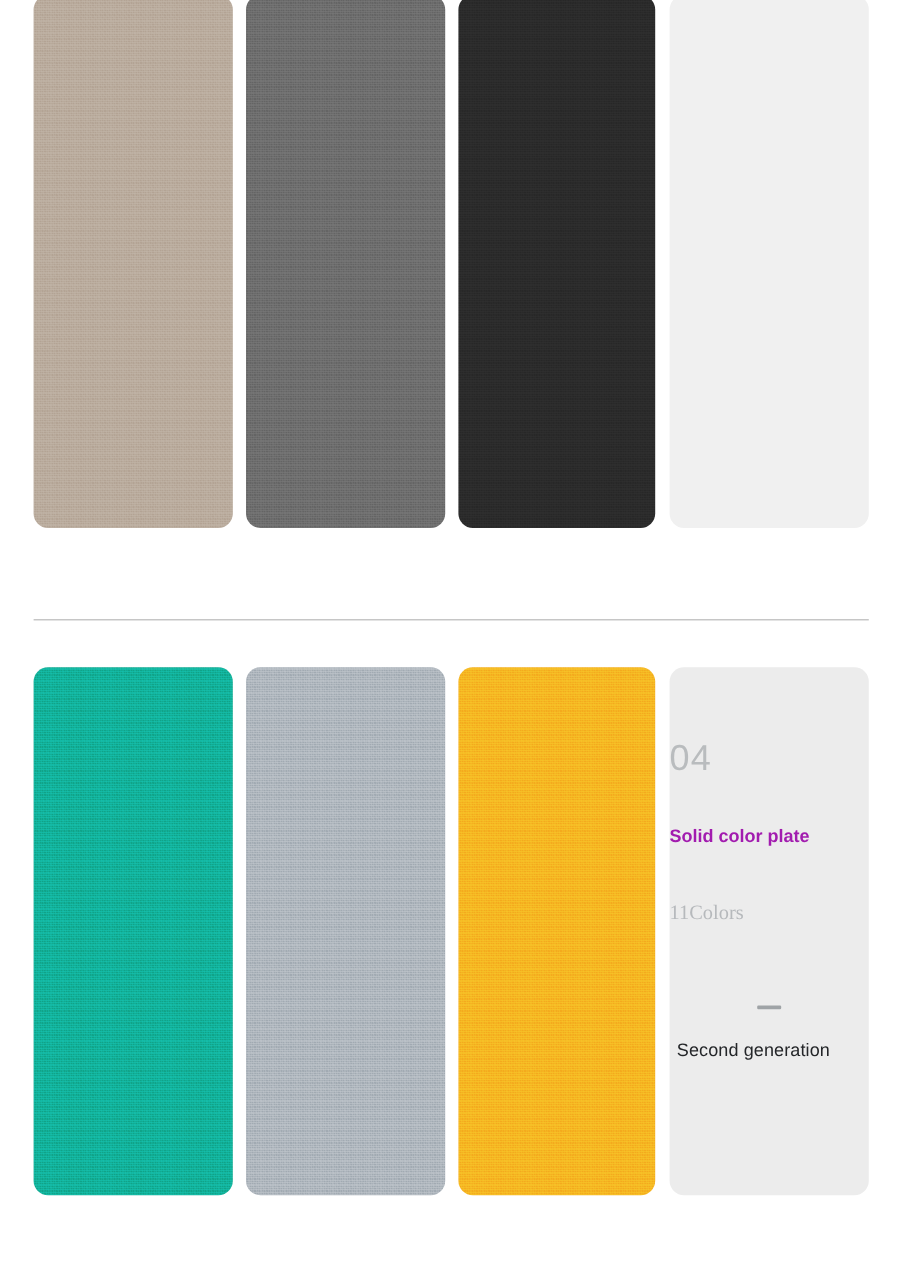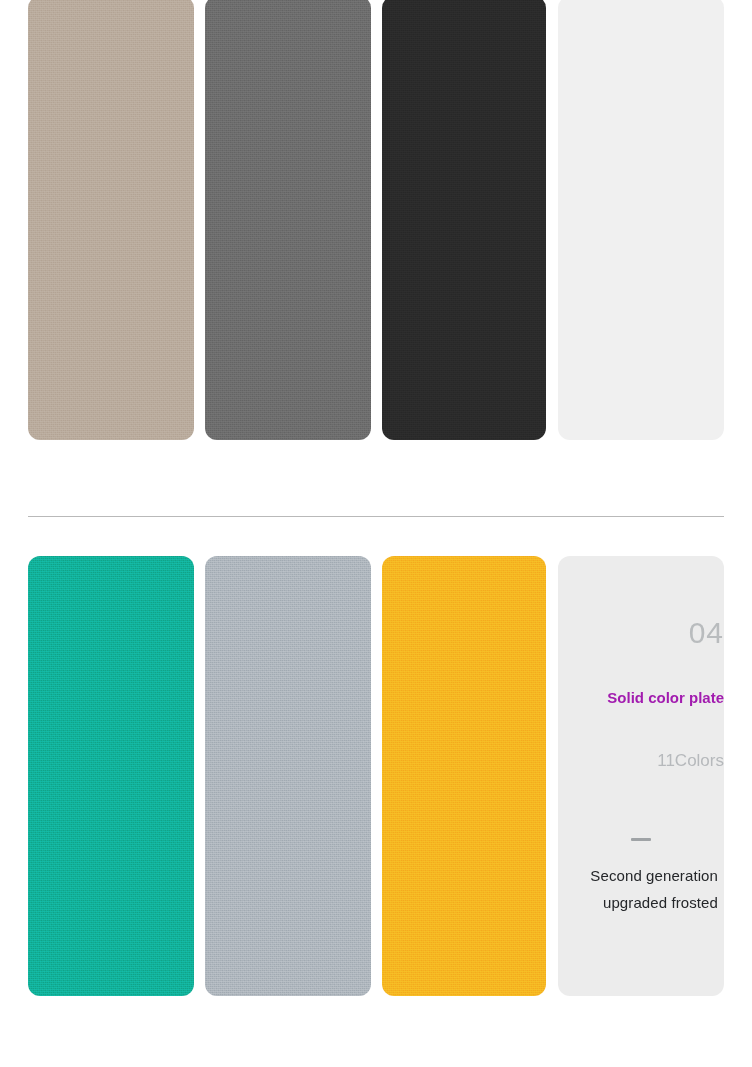--- a/index.html
+++ b/index.html
@@ -76,21 +76,21 @@
   
   #info-card {
     position: absolute;
     left: 558px;
     top: 556px;
     width: 166px;
     height: 440px;
     border-radius: 12px;
     background: #ececec;
     box-sizing: border-box;
-    text-align: right;
+    text-align: left;
     overflow: hidden;
   }
   #info-index {
     position: absolute;
     left: 0; right: 0;
     top: 62px;
     font-size: 30px;
     font-weight: 300;
     letter-spacing: 1px;
     color: #b9bcbe;
@@ -106,20 +106,21 @@
     line-height: 1;
   }
   #info-count {
     position: absolute;
     left: 0; right: 0;
     top: 196px;
     font-size: 17px;
     font-weight: 400;
     color: #b6b9bc;
     line-height: 1;
+    font-family: Liberation Serif, serif;
   }
   #info-rule {
     position: absolute;
     left: 50%;
     transform: translateX(-50%);
     top: 282px;
     width: 20px;
     height: 3px;
     background: #9fa3a6;
     border-radius: 1px;
@@ -155,17 +156,16 @@
     <div class="swatch col-3 frosted" id="sw-amber" style="background: rgb(245, 177, 32);"></div>
   </div>
 
   <div id="info-card" style="background: rgb(236, 236, 236);">
     <div id="info-index" style="color: rgb(185, 188, 190);">04</div>
     <div id="info-title" style="color: #a21caf;">Solid color plate</div>
     <div id="info-count" style="color: rgb(182, 185, 188);">11Colors</div>
     <div id="info-rule" style="background: rgb(159, 163, 166);"></div>
     <div id="info-desc" style="color: rgb(36, 38, 41);">
       <div>Second generation</div>
-      <div>upgraded frosted</div>
     </div>
   </div>
 
 </div>
 
 </body></html>

